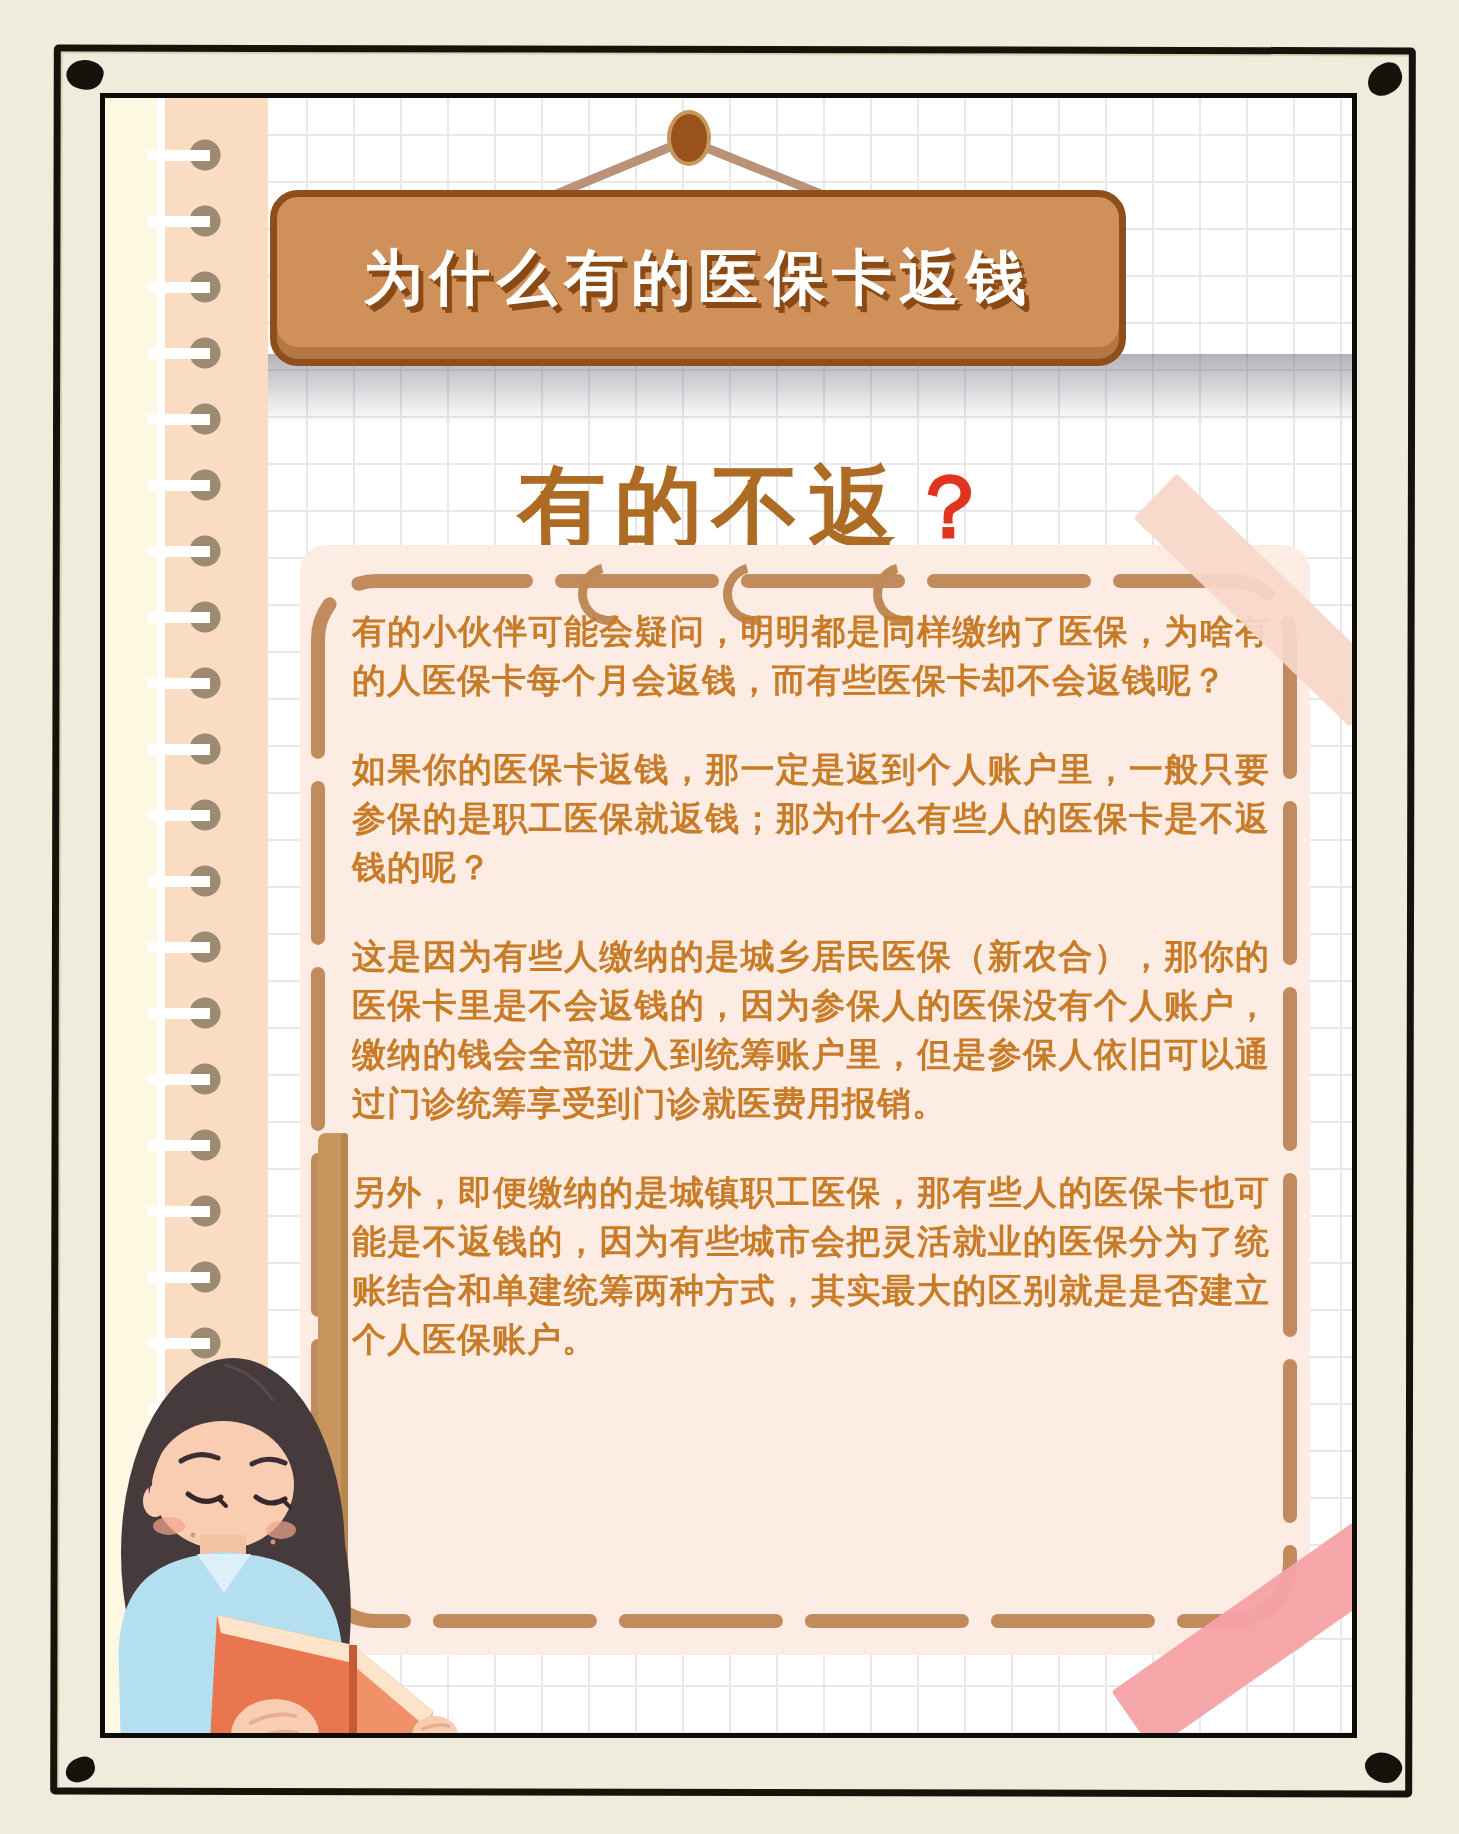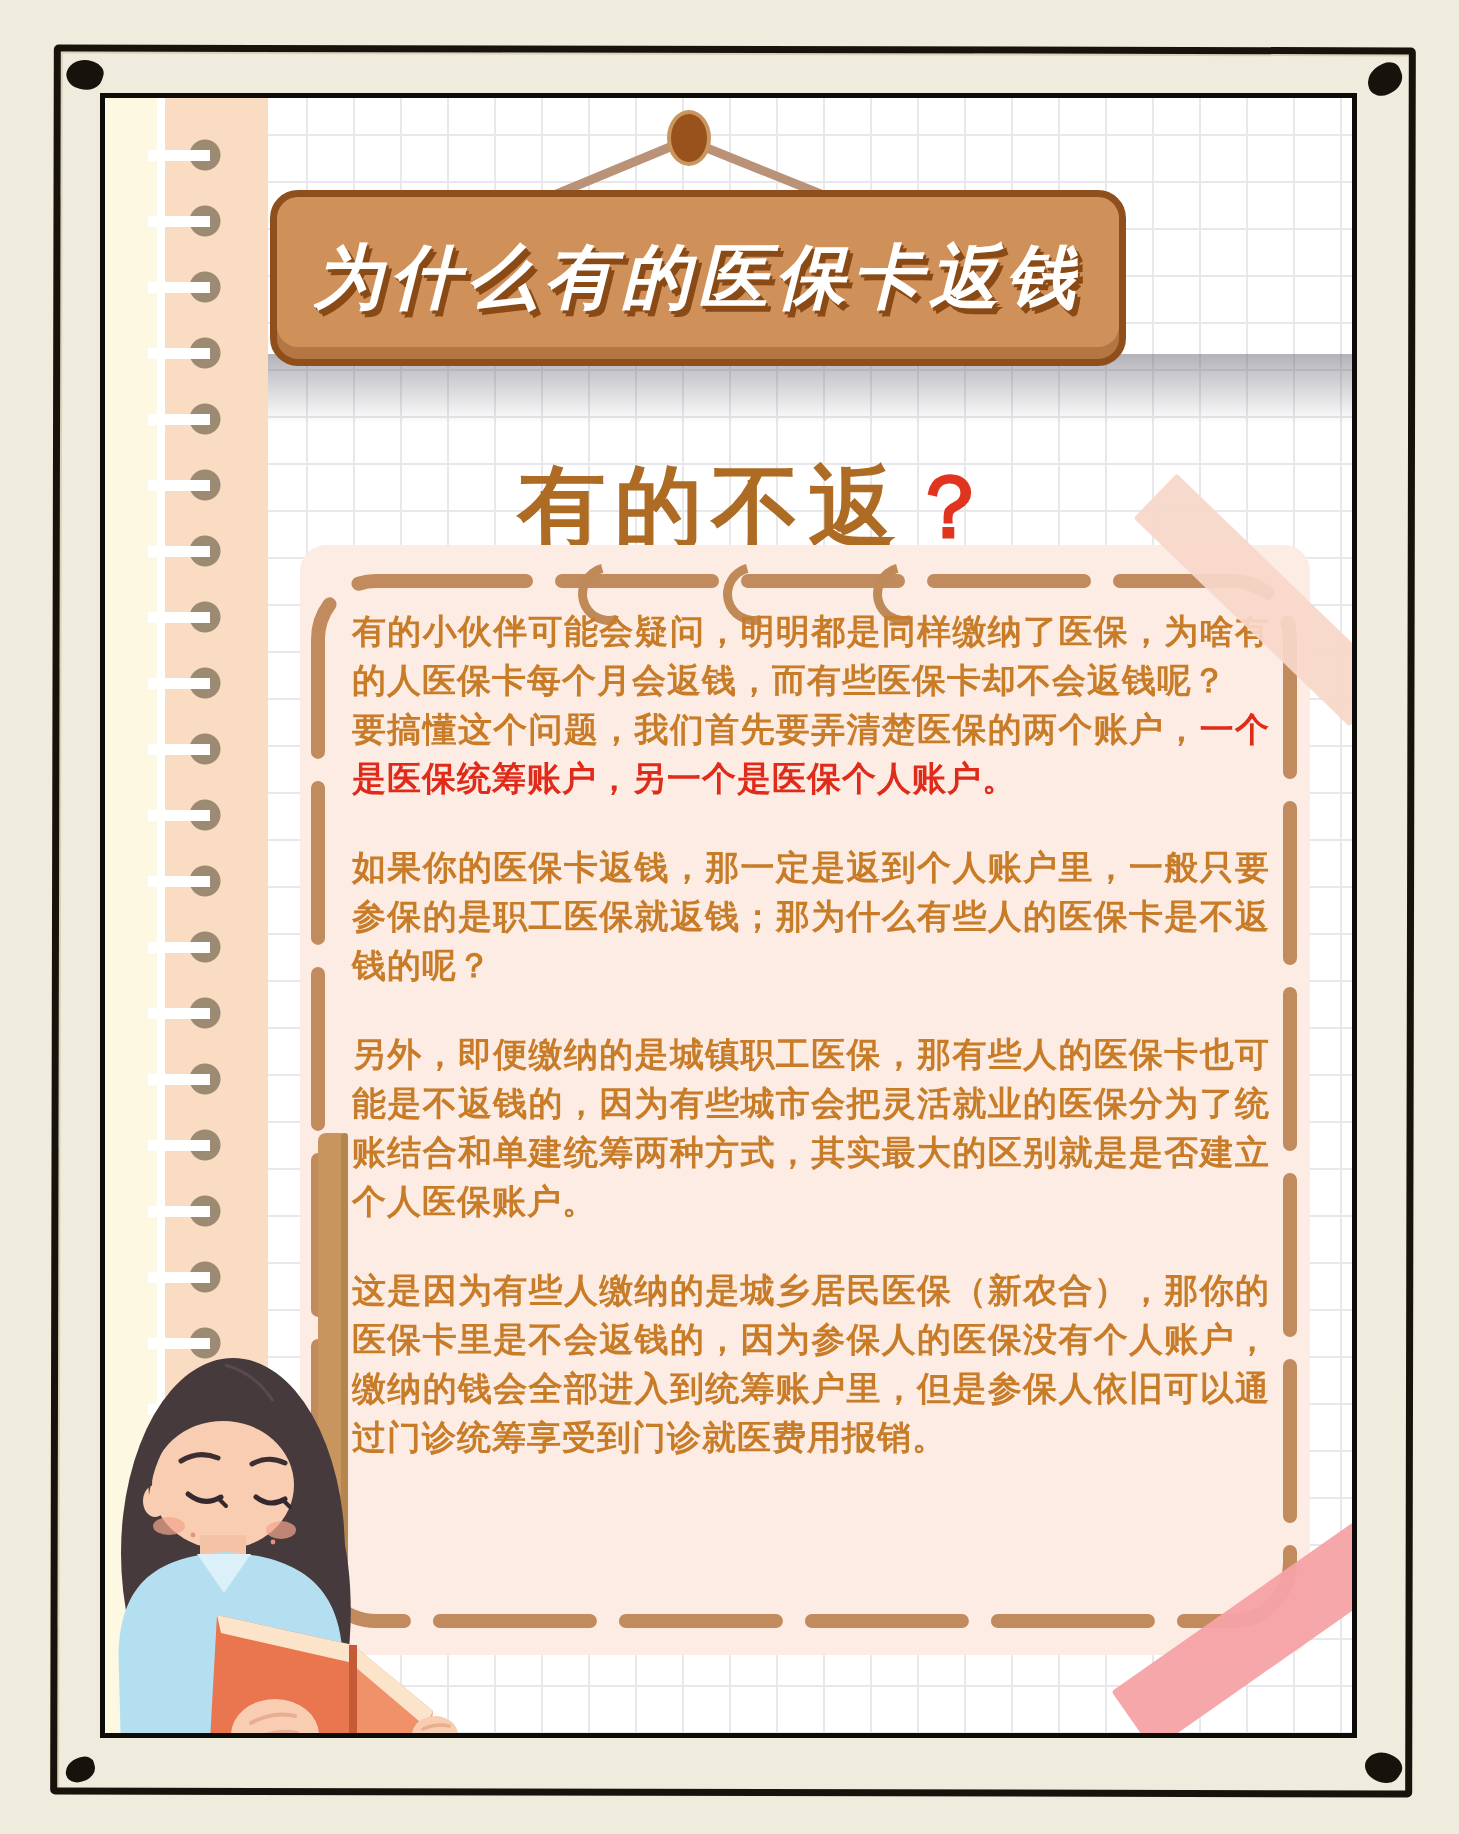--- a/index.html
+++ b/index.html
@@ -31,22 +31,22 @@
     background-size:62px 66px,163px 66px;background-position:43px 0,0 0;background-repeat:repeat-y;}
   
   .sign-shadow{position:absolute;left:163px;right:0;top:256px;height:78px;
     background:linear-gradient(to bottom,rgba(108,108,120,.52),rgba(108,108,120,0) 90%);}
   .strings{position:absolute;left:0;top:0;width:1247px;height:300px;}
   .nail{position:absolute;left:562px;top:12px;width:36px;height:48px;background:#9a521c;
     border:4px solid #c9965f;border-radius:50%;}
   .sign{position:absolute;left:165px;top:92px;width:842px;height:162px;background:#cf9059;
     border:7px solid #8f4f1d;border-radius:28px;display:flex;align-items:center;justify-content:center;
     box-shadow:inset 0 -12px 0 rgba(120,60,14,.30);}
-  .sign-title{font-size:70px;font-weight:900;color:#ffffff;letter-spacing:7px;white-space:nowrap;
-    text-shadow:5px 6px 0 #8a4a15,2px 3px 0 #8a4a15;font-style:italic;}
+  .sign-title{font-size:60px;font-weight:900;color:#ffffff;letter-spacing:7px;white-space:nowrap;
+    text-shadow:5px 6px 0 #8a4a15,2px 3px 0 #8a4a15;}
   
   .heading{position:absolute;left:163px;right:0;top:350px;padding-right:100px;text-align:center;
     font-size:88px;font-weight:900;color:#ad6b24;letter-spacing:9px;white-space:nowrap;}
   .heading .q{color:#e0341f;}
   
   .card{position:absolute;left:195px;top:447px;width:1010px;height:1110px;background:#fcece4;
     border-radius:26px;}
   .card-border{position:absolute;left:0;top:0;}
   .cring{position:absolute;top:18px;width:44px;height:44px;border:9px solid #bf8a58;border-radius:50%;
     border-bottom-color:transparent;border-left-color:transparent;transform:rotate(-150deg);}
@@ -100,24 +100,23 @@
     <div class="card">
       <svg class="card-border" width="1010" height="1110">
         <rect x="18" y="36" width="972" height="1040" rx="58" fill="none" stroke="#c28b5d" stroke-width="14" stroke-dasharray="150 36" stroke-linecap="round"></rect>
       </svg>
       <div class="cring c1"></div>
       <div class="cring c2"></div>
       <div class="cring c3"></div>
 
       <div class="card-text">
         <p><span>有的小伙伴可能会疑问，明明都是同样缴纳了医保，为啥有的人医保卡每个月会返钱，而有些医保卡却不会返钱呢？</span></p>
-        <p><span>要搞懂这个问题，我们首先要弄清楚医保的两个账户，</span><span class="red">一个是医保统筹账户，另一个是医保个人账户。</span></p>
         <p class="gap"><span>如果你的医保卡返钱，那一定是返到个人账户里，一般只要参保的是职工医保就返钱；那为什么有些人的医保卡是不返钱的呢？</span></p>
+        <p class="gap"><span>这是因为有些人缴纳的是城乡居民医保（新农合），那你的医保卡里是不会返钱的，因为参保人的医保没有个人账户，缴纳的钱会全部进入到统筹账户里，但是参保人依旧可以通过门诊统筹享受到门诊就医费用报销。</span></p>
         <p class="gap"><span>另外，即便缴纳的是城镇职工医保，那有些人的医保卡也可能是不返钱的，因为有些城市会把灵活就业的医保分为了统账结合和单建统筹两种方式，其实最大的区别就是是否建立个人医保账户。</span></p>
-        <p class="gap"><span>这是因为有些人缴纳的是城乡居民医保（新农合），那你的医保卡里是不会返钱的，因为参保人的医保没有个人账户，缴纳的钱会全部进入到统筹账户里，但是参保人依旧可以通过门诊统筹享受到门诊就医费用报销。</span></p>
       </div>
     </div>
 
     <div class="tape-top"></div>
     <div class="tape-bottom"></div>
 
     <svg class="girl" viewBox="0 0 375 798">
 
       <rect x="213" y="100" width="30" height="620" rx="8" fill="#c9955e"></rect>
       <rect x="236" y="100" width="7" height="620" rx="3" fill="#b5874e"></rect>

